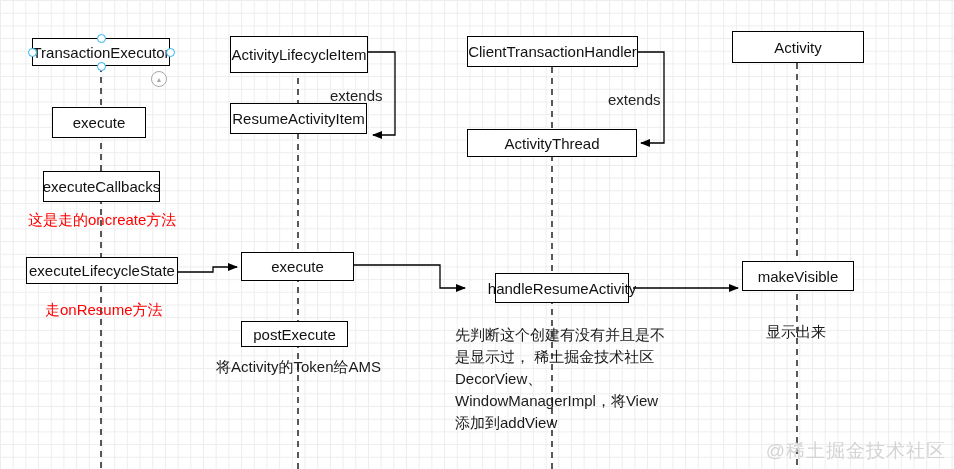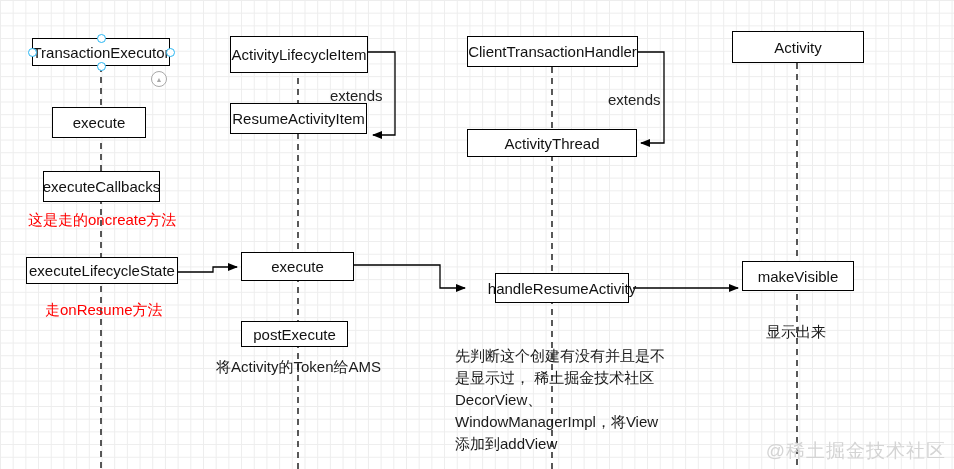--- a/index.html
+++ b/index.html
@@ -62,21 +62,20 @@
     white-space: nowrap;
   }
 
   .note-block {
     position: absolute;
     z-index: 2;
     font-size: 15px;
     color: #1a1a1a;
     line-height: 22px;
     white-space: nowrap;
-    margin-top: 21px;
   }
 
   .handle {
     position: absolute;
     z-index: 3;
     width: 9px; height: 9px;
     border: 1.5px solid #29b6f2;
     border-radius: 50%;
     background: #ffffff;
   }

